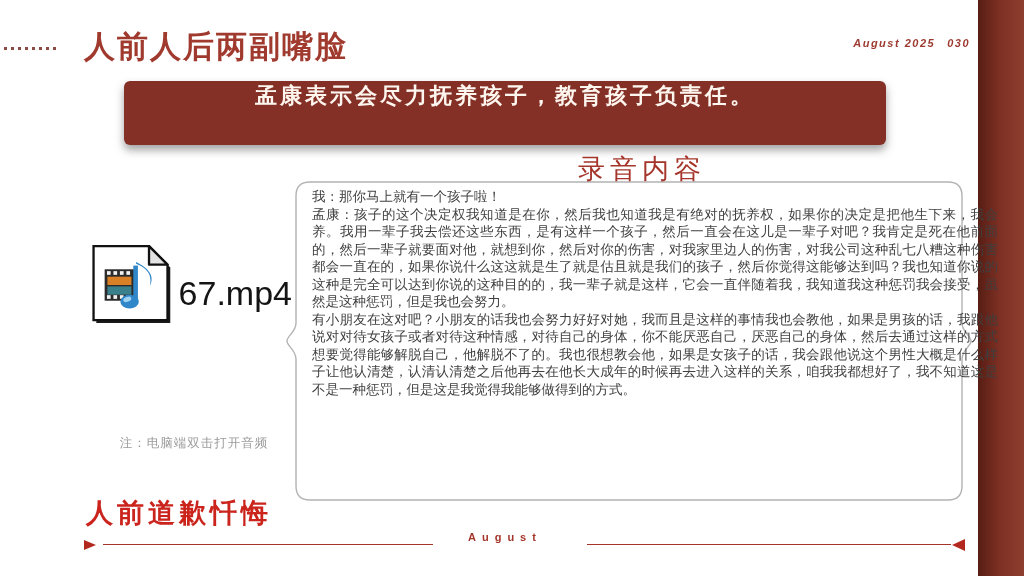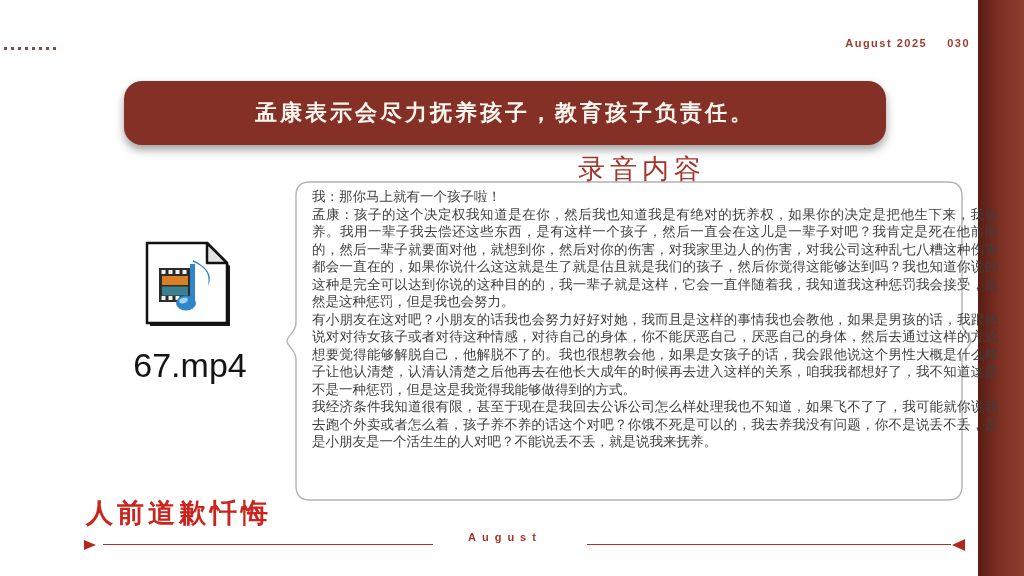--- a/index.html
+++ b/index.html
@@ -17,28 +17,28 @@
   .dotted-line{
     position:absolute;left:4px;top:47px;width:55px;height:3px;
     background:repeating-linear-gradient(to right,#8d4a44 0 3px,transparent 3px 7px);
   }
   .page-title{
     position:absolute;left:84px;top:26px;
     font-family:"Liberation Serif","DejaVu Serif",serif;
     font-size:31px;font-weight:bold;color:#a13a2e;letter-spacing:2px;
   }
   .meta{
-    position:absolute;top:37px;right:54px;display:flex;gap:20px;
-    color:#9c3a30;font-size:11px;letter-spacing:1.5px;font-weight:bold;
+    position:absolute;top:37px;right:54px;display:flex;gap:12px;
+    color:#9c3a30;font-size:11px;letter-spacing:1.5px;font-weight:bold;font-style:italic;
   }
   .banner{
     position:absolute;left:124px;top:81px;width:762px;height:64px;
-    background:#853027;border-radius:18px;
+    background:#853027;border-radius:6px;
     box-shadow:0 5px 9px rgba(70,70,70,.5);
-    display:flex;align-items:center;justify-content:center;
+    display:flex;justify-content:center;
   }
   .banner-text{
     color:#fdf6ee;font-size:22px;font-weight:bold;letter-spacing:3px;
     font-family:"Liberation Serif","DejaVu Serif",serif;
   }
   .recording-title{
     position:absolute;left:578px;top:151px;
     font-family:"Liberation Serif","DejaVu Serif",serif;
     font-size:27px;font-weight:normal;color:#a5352a;letter-spacing:5px;z-index:3;
   }
@@ -47,21 +47,21 @@
   .bubble-shape{position:absolute;left:-12px;top:-6px;width:690px;height:330px;}
   .bubble-body{
     position:relative;box-sizing:border-box;width:100%;height:100%;
     padding:6px 14px 6px 16px;
     font-size:13.5px;line-height:17.5px;color:#3f3f3f;text-align:justify;
   }
   .bubble-body p{margin:0;}
   
   .media-block{
     position:absolute;left:88px;top:240px;width:204px;
-    display:flex;flex-direction:column;align-items:center;cursor:pointer;
+    display:flex;flex-direction:row;align-items:center;cursor:pointer;
   }
   .media-icon{width:98px;height:90px;}
   .media-filename{margin-top:16px;font-size:34px;color:#141414;}
   .media-note{position:absolute;left:84px;top:435px;width:220px;text-align:center;
     font-size:12.5px;color:#9b9b9b;letter-spacing:1px;}
   .bottom-label{
     position:absolute;left:86px;top:495px;
     font-family:"Liberation Serif","DejaVu Serif",serif;
     font-size:27px;font-weight:bold;color:#cb241d;letter-spacing:4px;
   }
@@ -79,20 +79,21 @@
   }
 </style>
 </head>
 <body>
 
 <div class="slide">
 
   <div class="right-bar"></div>
   <div class="dotted-line"></div>
 
+  <div class="page-title">人前人后两副嘴脸</div>
 
   <div class="meta">
     <span>August 2025</span>
     <span>030</span>
   </div>
 
   <div class="banner">
     <span class="banner-text">孟康表示会尽力抚养孩子，教育孩子负责任。</span>
   </div>
 
@@ -103,21 +104,20 @@
       <path d="M 26 6 H 664 Q 678 6 678 20 V 147
                C 678 156 687 160 687 165 C 687 170 678 174 678 183
                V 310 Q 678 324 664 324 H 26 Q 12 324 12 310 V 183
                C 12 174 3 170 3 165 C 3 160 12 156 12 147
                V 20 Q 12 6 26 6 Z" fill="#ffffff" stroke="#b3b3b3" stroke-width="1.4"></path>
     </svg>
     <div class="bubble-body">
       <p>我：那你马上就有一个孩子啦！</p>
       <p>孟康：孩子的这个决定权我知道是在你，然后我也知道我是有绝对的抚养权，如果你的决定是把他生下来，我会养。我用一辈子我去偿还这些东西，是有这样一个孩子，然后一直会在这儿是一辈子对吧？我肯定是死在他前面的，然后一辈子就要面对他，就想到你，然后对你的伤害，对我家里边人的伤害，对我公司这种乱七八糟这种伤害都会一直在的，如果你说什么这这就是生了就是估且就是我们的孩子，然后你觉得这能够达到吗？我也知道你说的这种是完全可以达到你说的这种目的的，我一辈子就是这样，它会一直伴随着我，我知道我这种惩罚我会接受，虽然是这种惩罚，但是我也会努力。</p>
       <p>有小朋友在这对吧？小朋友的话我也会努力好好对她，我而且是这样的事情我也会教他，如果是男孩的话，我跟他说对对待女孩子或者对待这种情感，对待自己的身体，你不能厌恶自己，厌恶自己的身体，然后去通过这样的方式想要觉得能够解脱自己，他解脱不了的。我也很想教会他，如果是女孩子的话，我会跟他说这个男性大概是什么样子让他认清楚，认清认清楚之后他再去在他长大成年的时候再去进入这样的关系，咱我我都想好了，我不知道这是不是一种惩罚，但是这是我觉得我能够做得到的方式。</p>
-      <p>我经济条件我知道很有限，甚至于现在是我回去公诉公司怎么样处理我也不知道，如果飞不了了，我可能就你说我去跑个外卖或者怎么着，孩子养不养的话这个对吧？你饿不死是可以的，我去养我没有问题，你不是说丢不丢，是是小朋友是一个活生生的人对吧？不能说丢不丢，就是说我来抚养。</p>
     </div>
   </div>
 
   <div class="media-block">
     <svg class="media-icon" viewBox="0 0 98 90" aria-hidden="true">
 
       <path d="M 9 6 H 69 L 89 26 V 86 H 9 Z" fill="#1a1a1a"></path>
 
       <path d="M 6 3 H 66 L 86 23 V 83 H 6 Z" fill="#ffffff" stroke="#111111" stroke-width="2.5"></path>
       <path d="M 66 3 V 23 H 86 Z" fill="#e3e3e3" stroke="#111111" stroke-width="2.5" stroke-linejoin="round"></path>
@@ -139,20 +139,21 @@
       <g>
         <path d="M 52 60 V 22 C 62 26 70 32 67 46 C 73 34 64 26 52 20 Z" fill="#2f86c9"></path>
         <rect x="49" y="24" width="5" height="38" fill="#2f86c9"></rect>
         <ellipse cx="45" cy="63" rx="10" ry="7.5" fill="#2f86c9"></ellipse>
         <ellipse cx="42.5" cy="60.5" rx="4.5" ry="2.6" fill="#9fd2f2" transform="rotate(-20 42.5 60.5)"></ellipse>
       </g>
     </svg>
     <div class="media-filename">67.mp4</div>
   </div>
 
+  <div class="media-note">注：电脑端双击打开音频</div>
 
   <div class="bottom-label">人前道歉忏悔</div>
 
   <div class="tri-right"></div>
   <div class="rule rule-a"></div>
   <div class="footer-word">August</div>
   <div class="rule rule-b"></div>
   <div class="tri-left"></div>
 
 </div>

